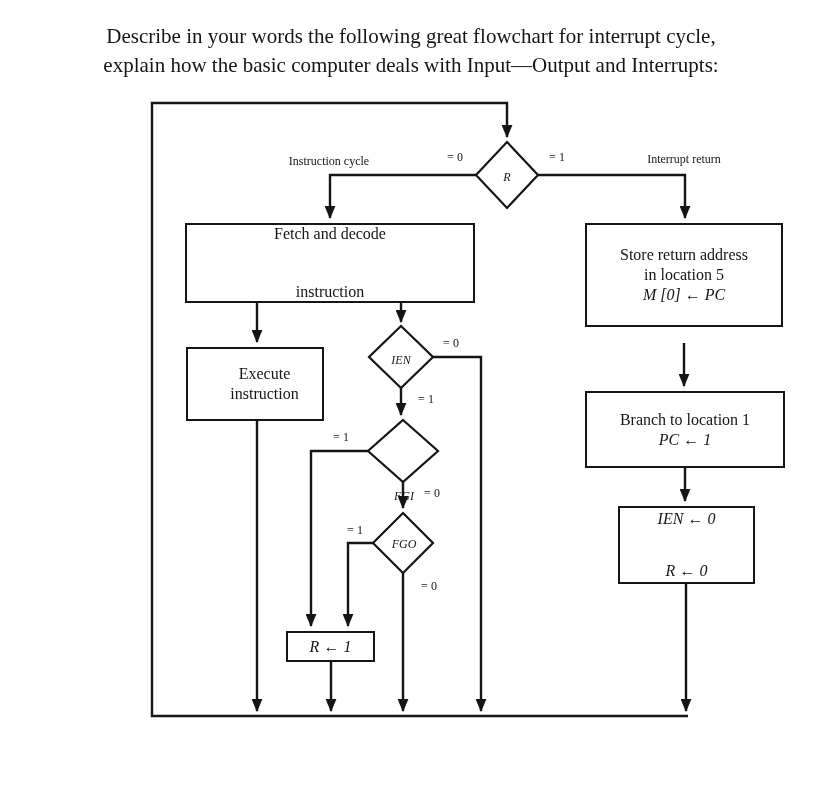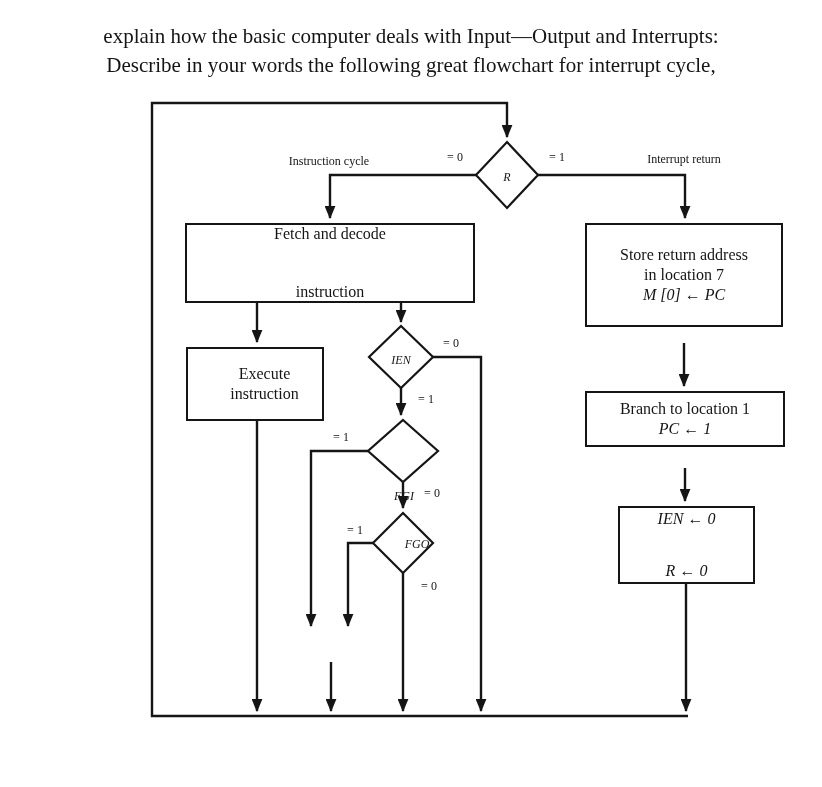--- a/index.html
+++ b/index.html
@@ -23,22 +23,22 @@
     font-size:12px; white-space:nowrap; color:#151515;
   }
   .it { font-style:italic; }
 </style>
 </head>
 <body>
 
 <div class="page">
 
   <div class="title">
+    <div>Describe in your words the following great flowchart for interrupt cycle,</div>
     <div>explain how the basic computer deals with Input—Output and Interrupts:</div>
-    <div>Describe in your words the following great flowchart for interrupt cycle,</div>
   </div>
 
   <svg class="canvas" width="822" height="787" viewBox="0 0 822 787">
     <defs>
       <marker id="arrow" viewBox="0 0 12 10" refX="11" refY="5" markerWidth="13" markerHeight="11" orient="auto" markerUnits="userSpaceOnUse">
         <path d="M0,0 L12,5 L0,10 Z" fill="#151515"></path>
       </marker>
     </defs>
 
     <g fill="none" stroke="#151515" stroke-width="2.4">
@@ -87,44 +87,47 @@
   <div class="box" style="left:185px; top:223px; width:290px; height:80px;gap:38px;">
     <div>Fetch and decode</div>
     <div>instruction</div>
   </div>
 
   <div class="box" style="left:186px; top:347px; width:138px; height:74px;padding-left:19px;">
     <div>Execute</div>
     <div>instruction</div>
   </div>
 
+  <div class="box" style="left:286px; top:631px; width:89px; height:31px;">
+    <div class="it">R ← 1</div>
+  </div>
 
   <div class="box" style="left:585px; top:223px; width:198px; height:104px;">
     <div>Store return address</div>
-    <div>in location 7</div>
+    <div>in location 5</div>
     <div class="it">M [0] ← PC</div>
   </div>
 
-  <div class="box" style="left:585px; top:391px; width:200px; height:56px;">
+  <div class="box" style="left:585px; top:391px; width:200px; height:77px;">
     <div>Branch to location 1</div>
     <div class="it">PC ← 1</div>
   </div>
 
   <div class="box" style="left:618px; top:506px; width:137px; height:78px;gap:32px;">
     <div class="it">IEN ← 0</div>
     <div class="it">R ← 0</div>
   </div>
 
   <div class="lbl" style="left:329px; top:161px;">Instruction cycle</div>
   <div class="lbl" style="left:684px; top:159px;">Interrupt return</div>
 
   <div class="lbl it" style="left:507px; top:177px;">R</div>
   <div class="lbl it" style="left:401px; top:360px;">IEN</div>
   <div class="lbl it" style="left:404px; top:452px;margin-top:44px;">FGI</div>
-  <div class="lbl it" style="left:404px; top:544px;margin-left:13px;">FGO</div>
+  <div class="lbl it" style="left:404px; top:544px;">FGO</div>
 
   <div class="lbl" style="left:455px; top:157px;">= 0</div>
   <div class="lbl" style="left:557px; top:157px;">= 1</div>
   <div class="lbl" style="left:451px; top:343px;">= 0</div>
   <div class="lbl" style="left:426px; top:399px;">= 1</div>
   <div class="lbl" style="left:341px; top:437px;">= 1</div>
   <div class="lbl" style="left:432px; top:493px;">= 0</div>
   <div class="lbl" style="left:355px; top:530px;">= 1</div>
   <div class="lbl" style="left:429px; top:586px;">= 0</div>
 

